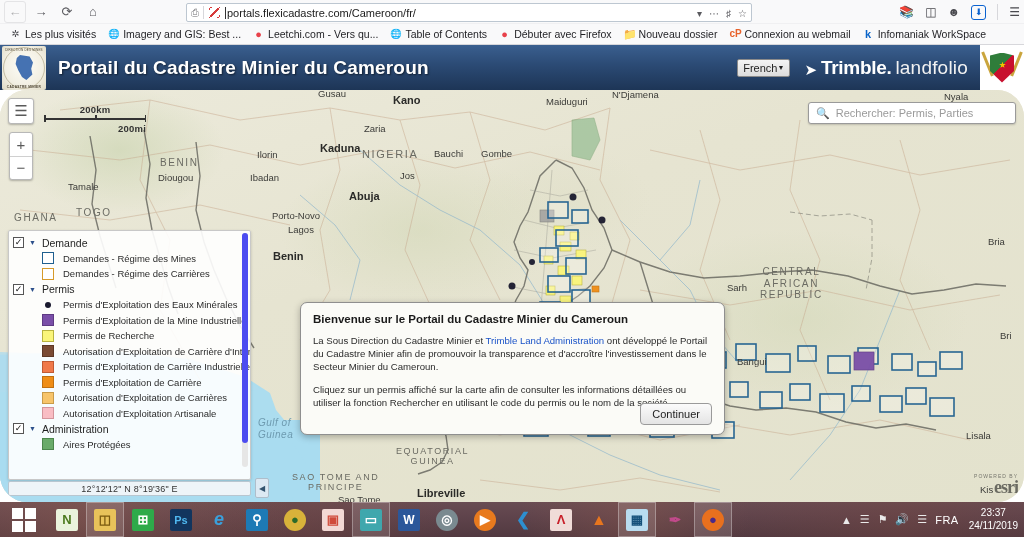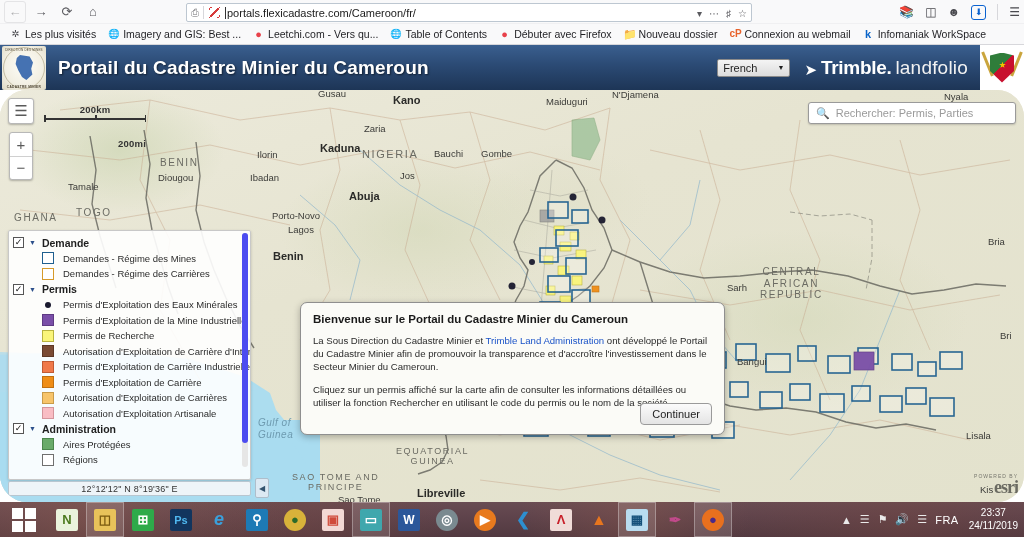--- a/index.html
+++ b/index.html
@@ -98,21 +98,21 @@
   .banner-title {
     margin-left: 12px; color: #fff; font-size: 19px; font-weight: bold;
     letter-spacing: .2px;
     text-shadow: 1px 1px 2px rgba(0,0,0,.55);
   }
   .banner-right { position: absolute; right: 0; top: 0; height: 45px; display: flex; align-items: center; }
   .lang-select {
     background: linear-gradient(to bottom,#f4f4f4,#dcdcdc);
     border: 1px solid #8a8a8a; border-radius: 2px;
     font-size: 11px; color: #1f1f1f; padding: 2px 5px;
-    display: flex; align-items: center; gap: 20px; margin-right: 14px;
+    display: flex; align-items: center; gap: 0; margin-right: 14px;
   }
   .lang-select .caret { font-size: 7px; }
   .trimble-wrap { display:flex; align-items:baseline; gap:4px; margin-right: 12px;}
   .trimble-mark { color:#fff; font-size:15px; line-height:1; transform: translateY(1px);}
   .trimble-name { color:#fff; font-size:19px; font-weight:bold; letter-spacing:-.3px;}
   .landfolio { color:#f2f2f2; font-size:19px; letter-spacing:.2px;}
   .coat {
     width: 44px; height: 45px; background: #fff;
     display:flex; align-items:center; justify-content:center; position:relative;
   }
@@ -199,21 +199,21 @@
   .scalebar .bar:before {
     content:""; position:absolute; left:0; right:0; top:3px; height:1.5px; background:#333;
   }
   .scalebar .bar:after {
     content:""; position:absolute; left:0; top:0; width:1.5px; height:7px; background:#333;
   }
   .scalebar .tick-r { position:absolute; right:0; top:0; width:1.5px; height:7px; background:#333; }
   .scalebar .tick-m { position:absolute; left:50%; top:0; width:1.5px; height:4px; background:#333; }
   .scalebar .mi {
     font-size: 9.5px; font-weight: bold; color: #333; text-align:right;
-    letter-spacing:.2px; margin-top: 16px; padding-right: 0;
+    letter-spacing:.2px; margin-top: 1px; padding-right: 0;
   }
 
   .search-box {
     position: absolute; right: 8px; top: 12px; width: 208px; height: 22px;
     background: #fff; border: 1px solid #9a9a9a; border-radius: 3px;
     display: flex; align-items: center; padding: 0 7px; gap: 6px;
     box-shadow: 0 1px 2px rgba(0,0,0,.18);
   }
   .search-box .mag { font-size: 11px; color: #6b6b6b; }
   .search-box input {
@@ -231,21 +231,21 @@
   }
   .legend-inner { padding: 4px 2px 4px 4px; }
   .lrow { display: flex; align-items: center; height: 15.5px; }
   .lrow.group { }
   .chk {
     width: 11px; height: 11px; border: 1px solid #555; background: #fff;
     display:flex; align-items:center; justify-content:center;
     font-size: 9px; color: #111; line-height:1; margin-right: 5px; flex:none;
   }
   .tri { font-size: 7px; color: #2c4f8a; margin-right: 6px; flex:none; }
-  .group-label { font-size: 10.5px; font-weight: bold; color: #1f1f1f; }
+  .group-label { font-size: 10.5px; font-weight: normal; color: #1f1f1f; }
   .item-label { font-size: 9.5px; color: #2b2b2b; white-space: nowrap; }
   .sw {
     width: 12px; height: 12px; border: 1px solid #6f6f6f; flex: none;
     margin-left: 29px; margin-right: 9px;
   }
   .sw.dotmark { border:0; background:transparent; position:relative; }
   .sw.dotmark:after {
     content:""; position:absolute; left:3px; top:3px; width:6px; height:6px;
     border-radius:50%; background:#1a1a2e;
   }
@@ -785,24 +785,20 @@
 
         <div class="lrow group">
           <span class="chk">✓</span>
           <span class="tri">▼</span>
           <span class="group-label">Administration</span>
         </div>
         <div class="lrow">
           <span class="sw" style="background:#6aab6a;border-color:#4c864c"></span>
           <span class="item-label">Aires Protégées</span>
         </div>
-        <div class="lrow">
-          <span class="sw" style="background:#ffffff;border-color:#6f6f6f"></span>
-          <span class="item-label">Régions</span>
-        </div>
       </div>
       <div class="legend-scroll">
         <div class="thumb"></div>
       </div>
     </div>
 
     <div class="coordbar">12°12'12" N  8°19'36" E</div>
     <div class="collapse-tab">◀</div>
 
     <div class="esri">

